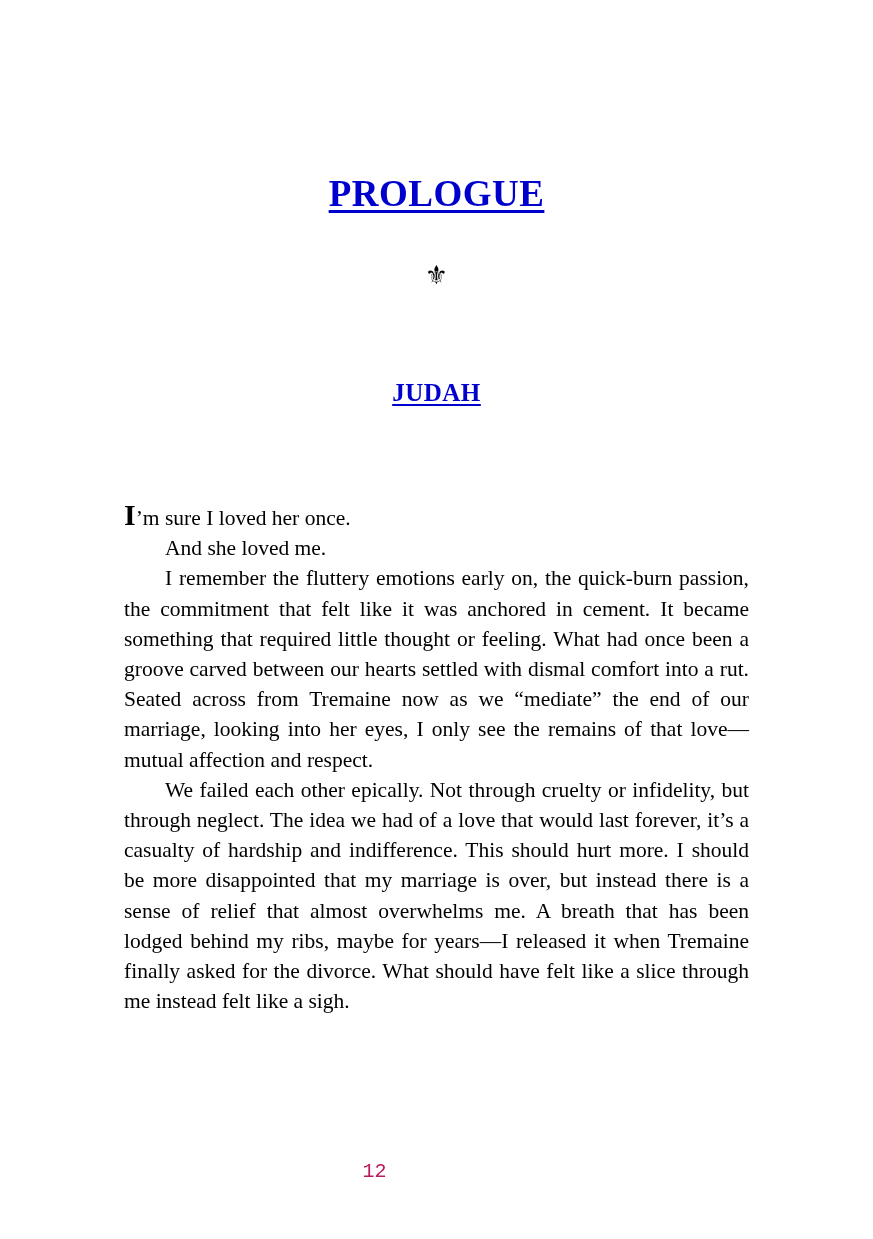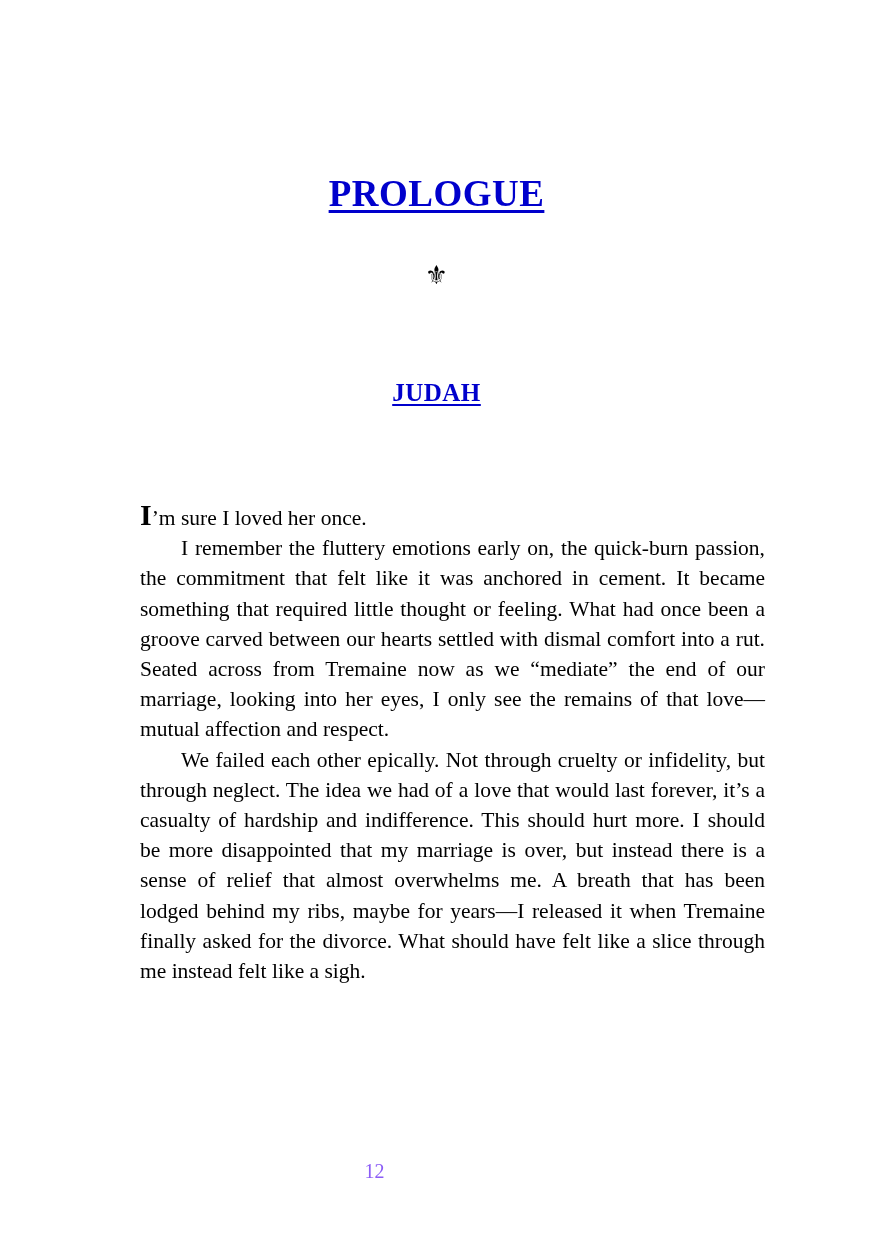--- a/index.html
+++ b/index.html
@@ -70,21 +70,20 @@
   .body-text {
     position: absolute;
     top: 500px;
     left: 124px;
     width: 625px;
     font-size: 21.5px;
     line-height: 30.2px;
     text-align: justify;
     text-justify: inter-word;
     hyphens: none;
-    margin-left: 16px;
   }
 
   .body-text p {
     margin: 0;
     text-indent: 41px;
   }
 
   .body-text p.first {
     text-indent: 0;
   }
@@ -95,36 +94,37 @@
     line-height: 1;
   }
 
   .page-number {
     position: absolute;
     top: 1160px;
     left: 0;
     width: 749px;
     text-align: center;
     font-size: 20px;
-    font-family: Liberation Serif, serif;
-    color: #8b5cf6;
+    font-family: Liberation Mono, monospace;
+    color: #be185d;
   }
 </style>
 </head>
 <body>
 
 <div class="page">
 
   <div class="chapter-title">PROLOGUE</div>
 
   <div class="ornament">⚜</div>
 
   <div class="pov-title">JUDAH</div>
 
   <div class="body-text">
     <p class="first"><span class="dropcap">I</span><span>’m sure I loved her once.</span></p>
+    <p>And she loved me.</p>
     <p>I remember the fluttery emotions early on, the quick-burn passion, the commitment that felt like it was anchored in cement. It became something that required little thought or feeling. What had once been a groove carved between our hearts settled with dismal comfort into a rut. Seated across from Tremaine now as we “mediate” the end of our marriage, looking into her eyes, I only see the remains of that love—mutual affection and respect.</p>
     <p>We failed each other epically. Not through cruelty or infidelity, but through neglect. The idea we had of a love that would last forever, it’s a casualty of hardship and indifference. This should hurt more. I should be more disappointed that my marriage is over, but instead there is a sense of relief that almost overwhelms me. A breath that has been lodged behind my ribs, maybe for years—I released it when Tremaine finally asked for the divorce. What should have felt like a slice through me instead felt like a sigh.</p>
   </div>
 
   <div class="page-number">12</div>
 
 </div>
 
 </body></html>

